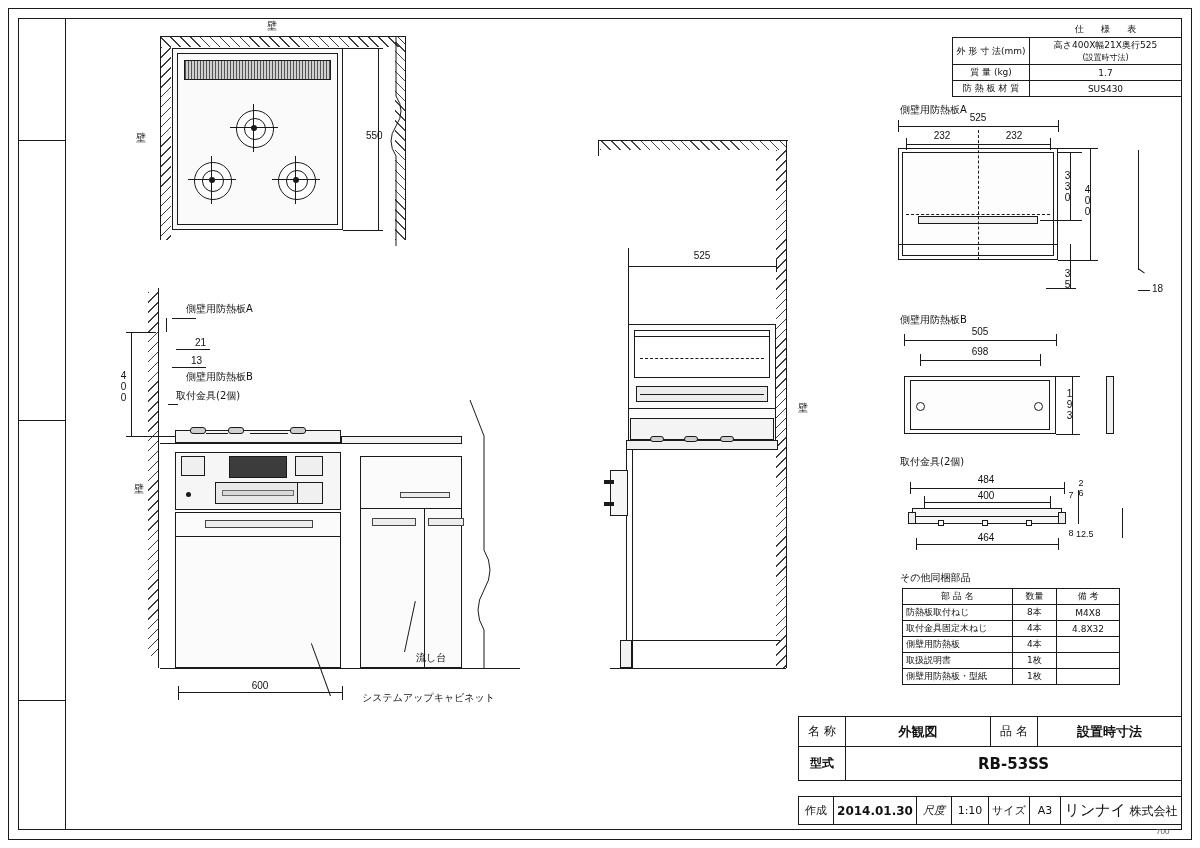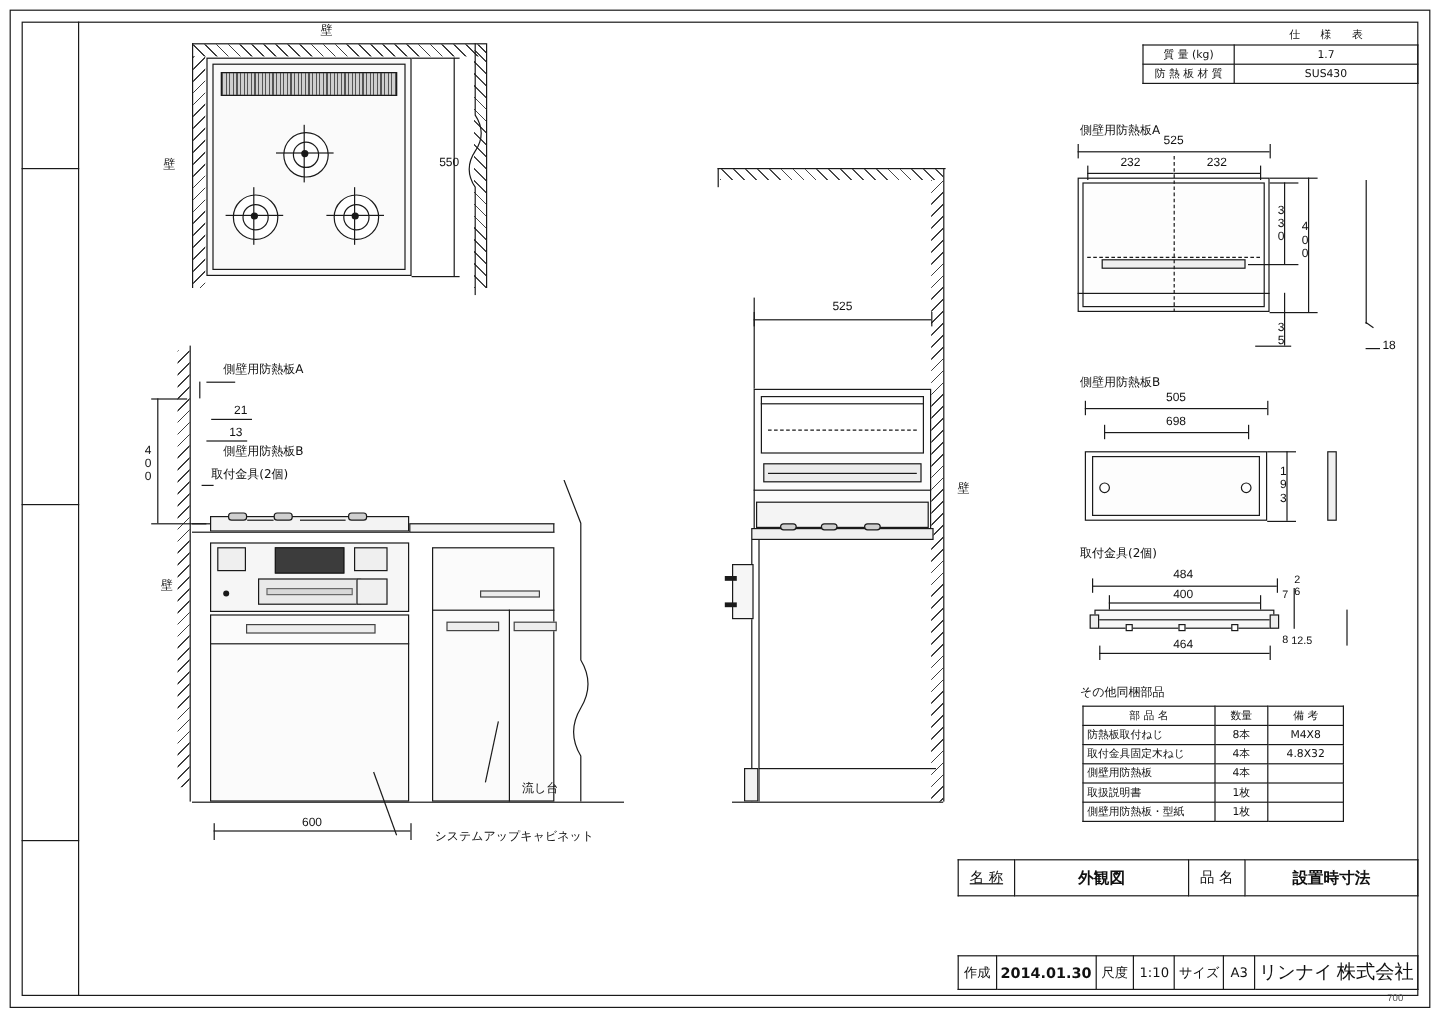--- a/index.html
+++ b/index.html
@@ -55,20 +55,27 @@
       <td style="width:70px;border:none;"></td>
       <td style="border:none;">
         <span>仕</span>
         &nbsp;&nbsp;&nbsp;&nbsp;
         <span>様</span>
         &nbsp;&nbsp;&nbsp;&nbsp;
         <span>表</span>
       </td>
     </tr>
     <tr>
+      <td class="lbl" style="width:70px;">外 形 寸 法(mm)</td>
+      <td>
+        <div>高さ400X幅21X奥行525</div>
+        <div style="font-size:8px;">(設置時寸法)</div>
+      </td>
+    </tr>
+    <tr>
       <td class="lbl">質 量 (kg)</td>
       <td>1.7</td>
     </tr>
     <tr>
       <td class="lbl">防 熱 板 材 質</td>
       <td>SUS430</td>
     </tr>
   </tbody>
     </table>
 
@@ -172,21 +179,21 @@
     <path d="M30 0 L44 36 L44 150 Q56 170 44 190 Q32 210 44 230 L44 268" stroke="#1a1a1a" fill="none" stroke-width="1"></path>
   </svg>
 
   <div class="ln" style="left:160px;top:668px;width:360px;height:1px;"></div>
 
   <div class="dimline" style="left:178px;top:692px;width:164px;"></div>
   <div class="dimv" style="left:178px;top:686px;height:14px;"></div>
   <div class="dimv" style="left:342px;top:686px;height:14px;"></div>
   <div class="txt c" style="left:260px;top:680px;">600</div>
 
-  <div class="txt jp" style="left:435px;top:652px;">流し台</div>
+  <div class="txt jp" style="left:416px;top:652px;">流し台</div>
   <div class="ln" style="left:404px;top:600px;width:1px;height:52px;transform:rotate(12deg);transform-origin:bottom;"></div>
   <div class="txt jp" style="left:362px;top:692px;">システムアップキャビネット</div>
   <div class="ln" style="left:330px;top:640px;width:1px;height:56px;transform:rotate(-20deg);transform-origin:bottom;"></div>
 
   <div class="ln" style="left:598px;top:140px;width:190px;height:1px;"></div>
   <div class="b hatch" style="left:600px;top:141px;width:186px;height:9px;opacity:.8;"></div>
   <div class="ln" style="left:598px;top:140px;width:1px;height:16px;"></div>
   <div class="ln" style="left:786px;top:140px;width:1px;height:528px;"></div>
   <div class="b hatch2" style="left:776px;top:150px;width:10px;height:518px;opacity:.85;"></div>
   <div class="txt jp" style="left:798px;top:402px;">壁</div>
@@ -345,40 +352,44 @@
       <td style="text-align:left;">側壁用防熱板・型紙</td>
       <td>1枚</td>
       <td></td>
     </tr>
   </tbody>
     </table>
 
   <table class="spec" style="left:798px;top:716px;width:384px;font-size:12px;">
     <tbody>
         <tr style="height:30px;">
-      <td style="width:40px;text-decoration:underline;">名 称</td>
+      <td style="width:40px;">名 称</td>
       <td style="width:138px;font-weight:bold;font-size:13px;">外観図</td>
       <td style="width:40px;">品 名</td>
       <td style="font-weight:bold;font-size:13px;">設置時寸法</td>
+    </tr>
+    <tr style="height:34px;">
+      <td style="font-weight:bold;">型式</td>
+      <td colspan="3" style="font-weight:bold;font-size:15px;">RB-53SS</td>
     </tr>
   </tbody>
     </table>
 
   <table class="spec" style="left:798px;top:796px;width:384px;font-size:11px;">
     <tbody>
         <tr style="height:28px;">
       <td style="width:28px;">作成</td>
       <td style="width:76px;font-weight:bold;font-size:12px;">2014.01.30</td>
-      <td style="width:28px;">尺度</td>
+      <td style="width:28px;font-style:italic;">尺度</td>
       <td style="width:30px;">1:10</td>
       <td style="width:34px;">サイズ</td>
       <td style="width:24px;">A3</td>
       <td>
         <span style="font-weight:normal;font-size:15px;">リンナイ</span>
-        <span style="font-size:16px;">株式会社</span>
+        <span style="font-size:12px;">株式会社</span>
       </td>
     </tr>
   </tbody>
     </table>
 
   <div class="txt xs" style="left:1156px;top:828px;color:#555;">700</div>
 
 </div>
 
 </body></html>

